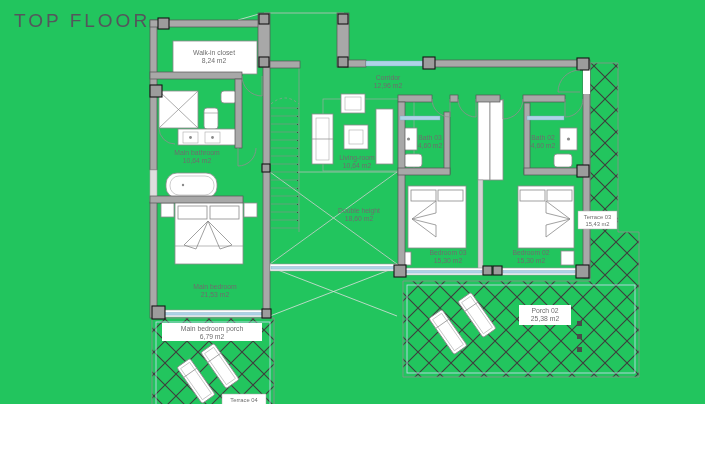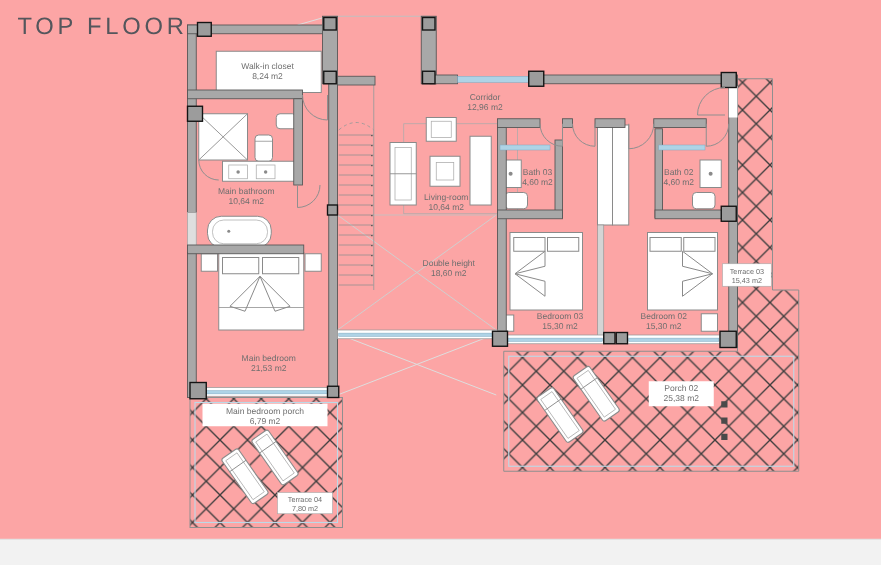--- a/index.html
+++ b/index.html
@@ -1,16 +1,16 @@
 <!DOCTYPE html>
 <html><head>
 <meta charset="utf-8">
 <style>
   html,body{margin:0;padding:0;background:#fff;}
-  .stage{position:relative;width:705px;height:452px;background:#fca5a5;overflow:hidden;
+  .stage{position:relative;width:705px;height:404px;background:#22c55e;overflow:hidden;
          font-family:"Liberation Sans",sans-serif;}
   svg{display:block;}
   text{font-family:"Liberation Sans",sans-serif;fill:#6e6e6e;}
   .title-text{font-size:19px;letter-spacing:3px;fill:#54565c;font-weight:500;}
   .room-name{font-size:6.8px;text-anchor:middle;}
   .room-area{font-size:6.8px;text-anchor:middle;}
   .room-name-sm{font-size:5.8px;text-anchor:middle;}
   .room-area-sm{font-size:5.8px;text-anchor:middle;}
   .wall{fill:#a8a8a8;stroke:#555;stroke-width:.7;}
   .wall-light{fill:#dedede;stroke:#a5a5a5;stroke-width:.6;}

